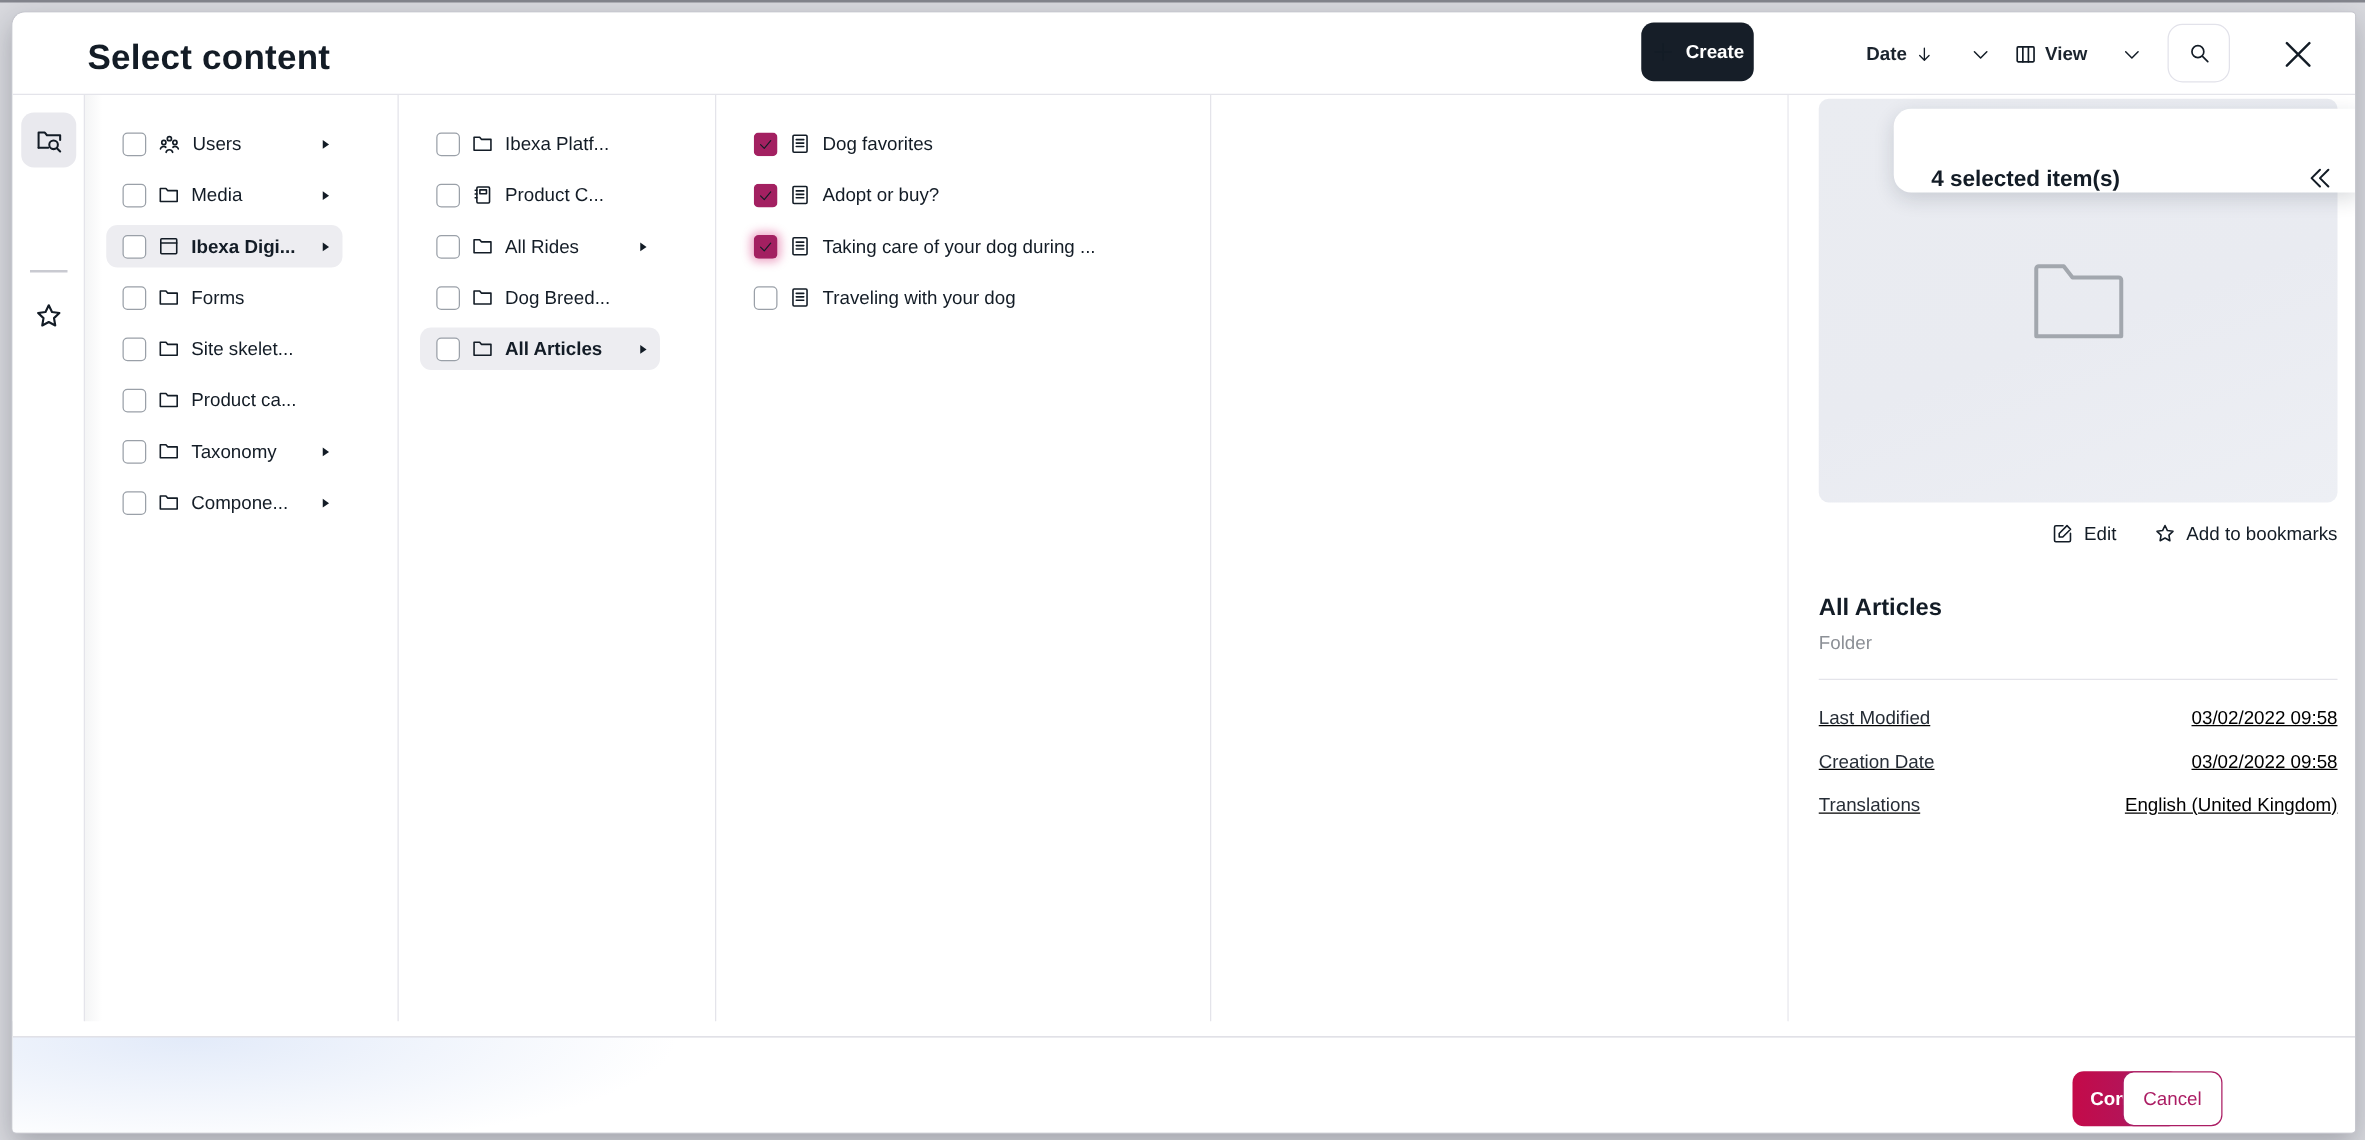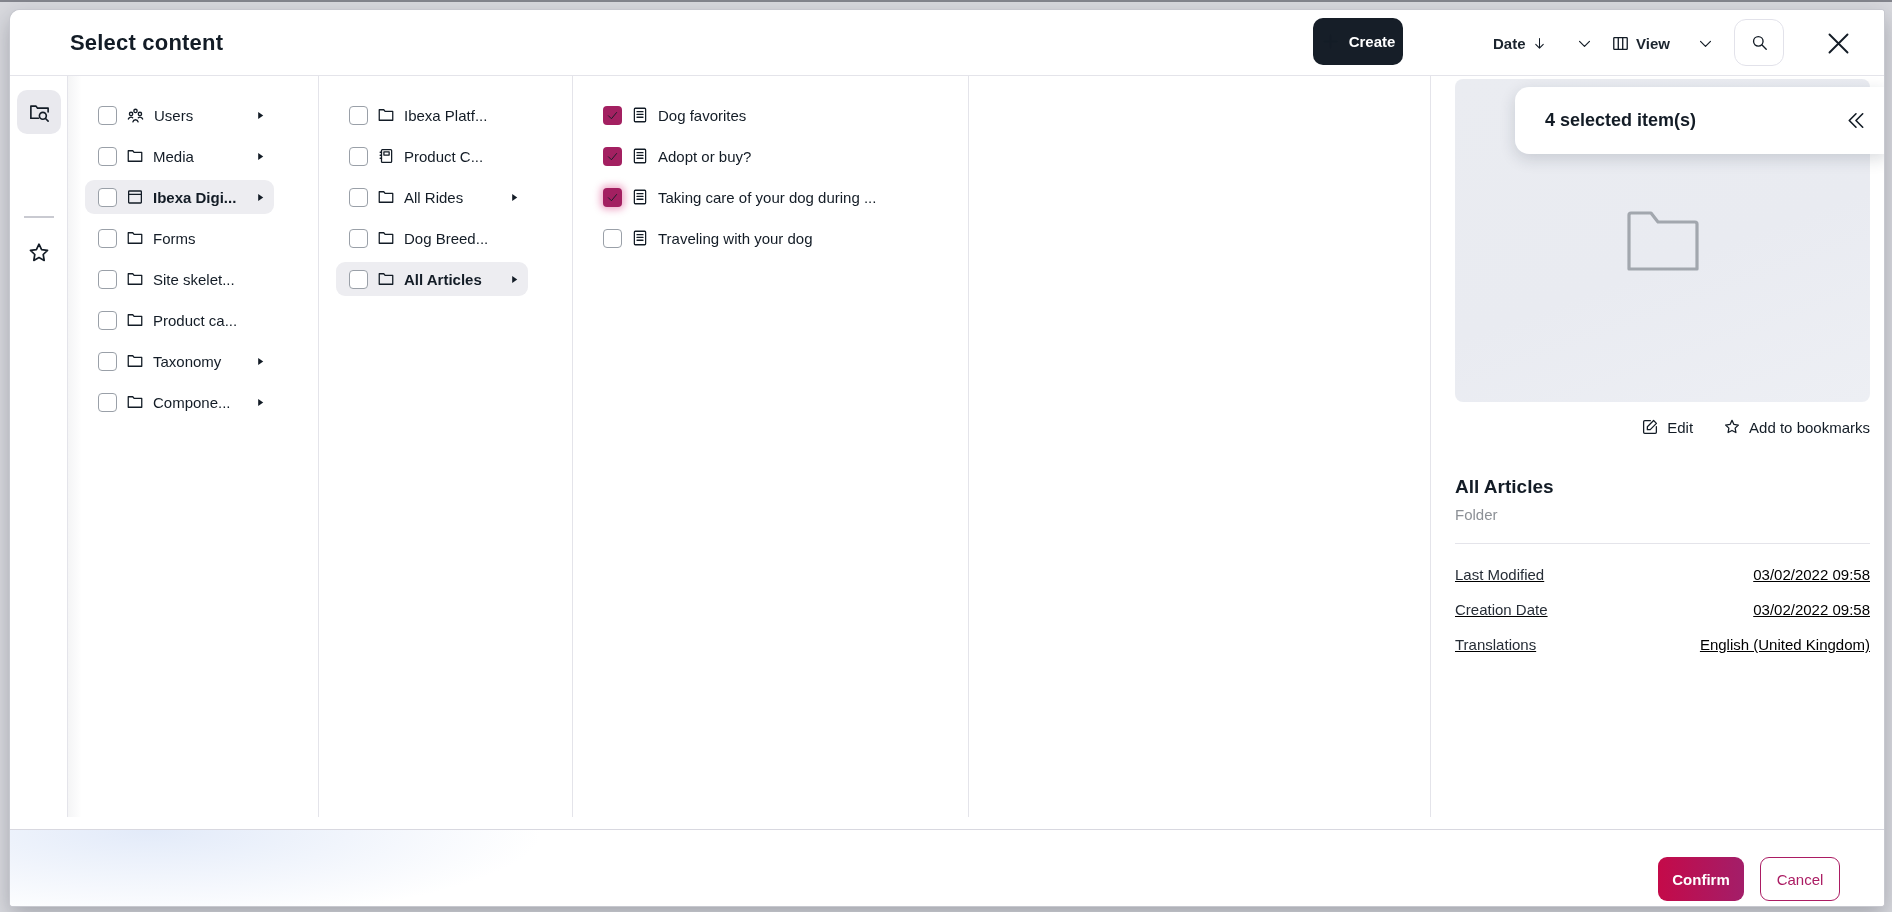--- a/index.html
+++ b/index.html
@@ -5,21 +5,21 @@
   * { margin:0; padding:0; box-sizing:border-box; }
   html,body { width:1892px; height:912px; overflow:hidden;
     font-family:"Liberation Sans","DejaVu Sans",sans-serif; }
   .page { position:absolute; inset:0; background:#d8d9de; border-top:2px solid #83858d; }
   .modal { position:absolute; left:10px; top:8px; width:1874px; height:896px;
     background:#fff; border-radius:10px 3px 3px 3px;
     box-shadow:0 0 0 1px #c7c8cf, 0 8px 22px rgba(20,25,40,.28); overflow:hidden; }
 
   
   .hdr { position:absolute; left:0; top:0; right:0; height:66px; border-bottom:1px solid #e4e4ea; background:#fff; z-index:5; }
-  .hdr h1 { position:absolute; left:60px; top:20px; font-size:22px; font-weight:bold; color:#131c26; letter-spacing:.2px; }
+  .hdr h1 { position:absolute; left:60px; top:20px; font-size:28px; font-weight:bold; color:#131c26; letter-spacing:.2px; }
   .btn-create { position:absolute; left:1303px; top:8px; width:90px; height:47px;
     background:#161e28; color:#fff; border:none; border-radius:10px; font-size:15px; font-weight:bold;
     display:flex; align-items:center; justify-content:center; gap:9px; cursor:pointer;
     font-family:inherit; }
   .hgroup { position:absolute; top:0; height:66px; display:flex; align-items:center; gap:6px;
     color:#1b242e; font-size:15px; font-weight:bold; cursor:pointer; background:none; border:none; font-family:inherit; }
   .sort-g { left:1483px; } .chev-sort { left:1566px; } .view-g { left:1601px; } .chev-view { left:1687px; }
   .btn-search { position:absolute; left:1724px; top:9px; width:50px; height:47px; background:#fff;
     border:1px solid #e2e2ea; border-radius:12px; display:flex; align-items:center; justify-content:center; cursor:pointer; }
   .btn-close { position:absolute; left:1806px; top:14px; width:44px; height:38px; background:none; border:none;
@@ -52,42 +52,42 @@
   .cbx.glow { box-shadow:0 0 7px 3px rgba(210,30,110,.35); }
   .row .arrow { flex:0 0 auto; margin-left:auto; display:flex; }
 
   
   .panel { position:absolute; right:0; top:66px; width:453px; bottom:89px; background:#fff; }
   .preview { position:absolute; left:24px; top:3px; width:415px; height:323px; border-radius:8px;
     background:linear-gradient(160deg,#eaecf1 0%,#e9ebf1 55%,#edeff4 100%);
     display:flex; align-items:center; justify-content:center; }
   .sel-card { position:absolute; right:-3px; top:11px; width:372px; height:67px; background:#fff;
     border-radius:14px 3px 3px 14px; box-shadow:0 5px 16px rgba(25,35,55,.16);
-    display:flex; align-items:center; padding:0 20px 0 30px; z-index:3; }
+    display:flex; align-items:flex-end; padding:0 20px 0 30px; z-index:3; }
   .sel-card .cnt { font-size:18px; font-weight:bold; color:#131c26; flex:1; }
   .collapse-btn { background:none; border:none; cursor:pointer; display:flex; }
   .actions { position:absolute; right:14px; top:342px; display:flex; gap:30px; }
   .act { display:flex; align-items:center; gap:8px; font-size:15px; color:#131c26; background:none; border:none;
     cursor:pointer; font-family:inherit; }
   .p-title { position:absolute; left:24px; top:400px; font-size:19px; font-weight:bold; color:#131c26; }
   .p-sub { position:absolute; left:24px; top:430px; font-size:15px; color:#8c9096; }
   .p-div { position:absolute; left:24px; top:467px; width:415px; border-top:1px solid #e4e4ea; }
   .meta { position:absolute; left:24px; top:481px; width:415px;text-decoration:underline; }
   .meta-row { height:35px; display:flex; align-items:center; justify-content:space-between; }
   .meta-row .ml { font-size:15px; color:#262d36; }
   .meta-row .mv { font-size:15px; color:#000000; }
 
   
   .ftr { position:absolute; left:0; right:0; bottom:0; height:77px; border-top:1px solid #d8d8e0; background:#fff; }
   .ftr::before { content:""; position:absolute; inset:0;
     background:radial-gradient(560px 130px at 140px 0px, rgba(198,214,243,.5), rgba(198,214,243,0) 70%); }
   .btn-confirm { position:absolute; left:1648px; top:27px; width:86px; height:44px; border:none; border-radius:9px;
     background:linear-gradient(90deg,#c40a49,#a31e69); color:#fff; font-size:15px; font-weight:bold;
     cursor:pointer; font-family:inherit; }
-  .btn-cancel { position:absolute; left:1750px; top:27px; width:80px; height:44px; border:1px solid #ab1c63;
+  .btn-cancel { position:absolute; left:1688px; top:27px; width:80px; height:44px; border:1px solid #ab1c63;
     border-radius:9px; background:#fff; color:#ab1c63; font-size:15px; cursor:pointer; font-family:inherit; }
 </style>
 </head>
 <body>
 
 <div class="page">
   <div class="modal">
 
     <header class="hdr">
       <h1>Select content</h1>

